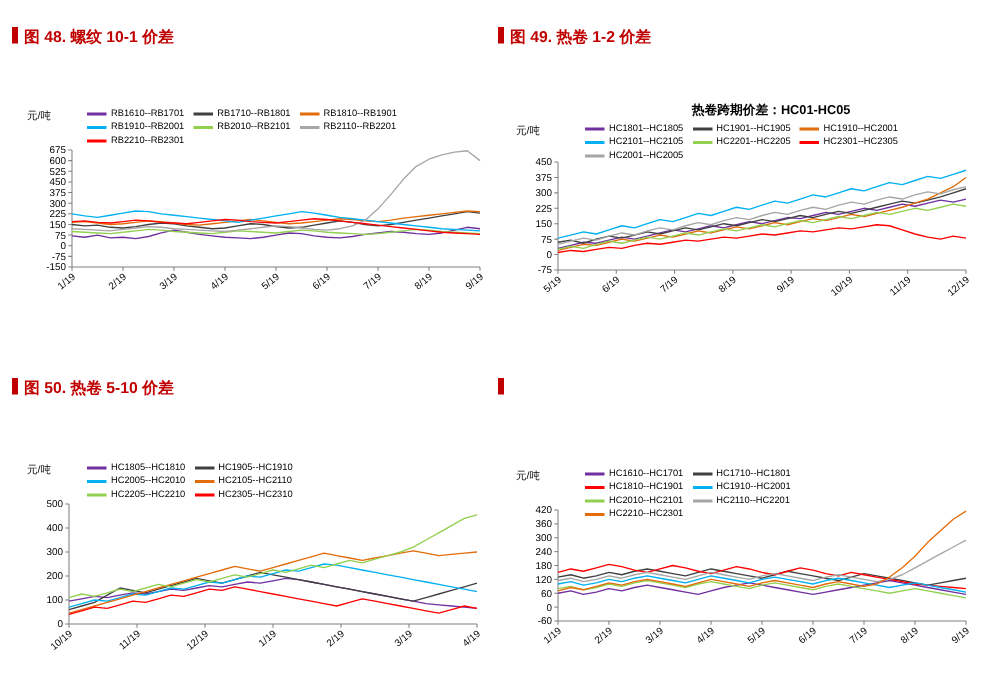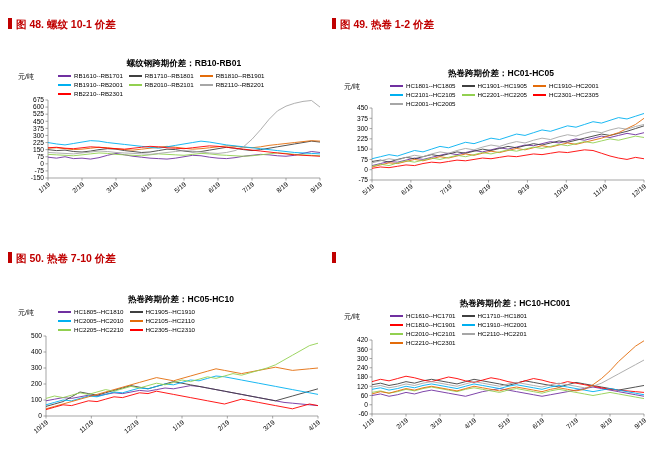--- a/index.html
+++ b/index.html
@@ -36,21 +36,20 @@
 </style>
 </head>
 <body>
 
 <div class="page">
 
   <div class="panel" style="left:8px;top:18px;width:318px;height:200px;">
     <div class="panel-title"><span class="tbar"></span><span>图 48. 螺纹 10-1 价差</span></div>
     <div class="chart-wrap" style="position:absolute;left:0;top:20px;width:318px;height:175px;">
       <div class="yunit" style="left:10px;top:34px;">元/吨</div>
-      <div class="chart-title" style="left:86px;top:20px;width:180px;">螺纹钢跨期价差：RB10-RB01</div>
       <div class="legend" style="left:50px;top:33px;width:260px;">
         <div class="legend-row">
           <div class="legend-item">
               <span class="legend-swatch" style="background:#7030a0"></span>
               <span class="legend-label">RB1610--RB1701</span>
             </div>
           <div class="legend-item">
               <span class="legend-swatch" style="background:#404040"></span>
               <span class="legend-label">RB1710--RB1801</span>
             </div>
@@ -151,21 +150,21 @@
           <path d="M40.00 114.47 L48.50 114.95 L57.00 115.42 L65.50 115.89 L74.00 114.95 L82.50 114.00 L91.00 113.05 L99.50 113.53 L108.00 114.47 L116.50 114.95 L125.00 115.42 L133.50 115.89 L142.00 116.36 L150.50 115.42 L159.00 114.47 L167.50 113.53 L176.00 112.58 L184.50 113.05 L193.00 114.00 L201.50 114.95 L210.00 115.42 L218.50 114.47 L227.00 112.58 L235.50 108.80 L244.00 101.24 L252.50 91.78 L261.00 81.38 L269.50 72.87 L278.00 68.15 L286.50 65.31 L295.00 63.42 L303.50 62.47 L312.00 69.09 " fill="none" stroke="#a6a6a6" stroke-width="0.9" stroke-linejoin="round"></path>
           <path d="M40.00 109.75 L48.50 109.27 L57.00 110.22 L65.50 110.69 L74.00 109.75 L82.50 108.80 L91.00 109.27 L99.50 110.22 L108.00 110.69 L116.50 111.16 L125.00 110.22 L133.50 109.27 L142.00 108.33 L150.50 108.80 L159.00 109.75 L167.50 110.22 L176.00 110.69 L184.50 109.75 L193.00 108.80 L201.50 107.85 L210.00 108.33 L218.50 109.27 L227.00 110.22 L235.50 111.16 L244.00 112.11 L252.50 113.05 L261.00 114.00 L269.50 114.95 L278.00 115.89 L286.50 116.84 L295.00 117.31 L303.50 117.78 L312.00 118.25 " fill="none" stroke="#ff0000" stroke-width="0.9" stroke-linejoin="round"></path>
         </svg>
     </div>
   </div>
 
   <div class="panel" style="left:332px;top:18px;width:318px;height:200px;">
     <div class="panel-title"><span class="tbar"></span><span>图 49. 热卷 1-2 价差</span></div>
     <div class="chart-wrap" style="position:absolute;left:0;top:20px;width:318px;height:175px;">
       <div class="yunit" style="left:12px;top:44px;">元/吨</div>
-      <div class="chart-title" style="left:79px;top:30px;width:180px;">热卷跨期价差：HC01-HC05</div>
+      <div class="chart-title" style="left:92px;top:30px;width:180px;">热卷跨期价差：HC01-HC05</div>
       <div class="legend" style="left:58px;top:43px;width:258px;">
         <div class="legend-row">
           <div class="legend-item">
               <span class="legend-swatch" style="background:#7030a0"></span>
               <span class="legend-label">HC1801--HC1805</span>
             </div>
           <div class="legend-item">
               <span class="legend-swatch" style="background:#404040"></span>
               <span class="legend-label">HC1901--HC1905</span>
             </div>
@@ -251,24 +250,23 @@
           <path d="M40.00 128.97 L48.50 126.91 L57.00 124.86 L65.50 125.54 L74.00 123.49 L82.50 121.43 L91.00 122.80 L99.50 120.74 L108.00 118.69 L116.50 120.06 L125.00 118.00 L133.50 115.94 L142.00 117.31 L150.50 115.26 L159.00 113.20 L167.50 114.57 L176.00 112.51 L184.50 110.46 L193.00 111.83 L201.50 109.77 L210.00 107.71 L218.50 109.09 L227.00 107.03 L235.50 104.97 L244.00 106.34 L252.50 104.29 L261.00 102.23 L269.50 100.17 L278.00 97.43 L286.50 94.69 L295.00 90.57 L303.50 86.46 L312.00 80.29 " fill="none" stroke="#e36c0a" stroke-width="0.9" stroke-linejoin="round"></path>
           <path d="M40.00 120.74 L48.50 118.69 L57.00 116.63 L65.50 118.00 L74.00 115.26 L82.50 112.51 L91.00 113.89 L99.50 111.14 L108.00 108.40 L116.50 109.77 L125.00 107.03 L133.50 104.29 L142.00 105.66 L150.50 102.91 L159.00 100.17 L167.50 101.54 L176.00 98.80 L184.50 96.06 L193.00 97.43 L201.50 94.69 L210.00 91.94 L218.50 93.31 L227.00 90.57 L235.50 87.83 L244.00 89.20 L252.50 86.46 L261.00 83.71 L269.50 85.09 L278.00 82.34 L286.50 79.60 L295.00 80.97 L303.50 78.23 L312.00 75.49 " fill="none" stroke="#00b0f0" stroke-width="0.9" stroke-linejoin="round"></path>
           <path d="M40.00 128.29 L48.50 126.23 L57.00 127.60 L65.50 124.86 L74.00 122.80 L82.50 124.17 L91.00 122.11 L99.50 120.06 L108.00 121.43 L116.50 119.37 L125.00 117.31 L133.50 118.69 L142.00 116.63 L150.50 114.57 L159.00 115.94 L167.50 113.89 L176.00 111.83 L184.50 113.20 L193.00 111.14 L201.50 109.09 L210.00 110.46 L218.50 108.40 L227.00 106.34 L235.50 107.71 L244.00 105.66 L252.50 103.60 L261.00 104.97 L269.50 102.91 L278.00 100.86 L286.50 102.23 L295.00 100.17 L303.50 98.11 L312.00 99.49 " fill="none" stroke="#92d050" stroke-width="0.9" stroke-linejoin="round"></path>
           <path d="M40.00 130.34 L48.50 128.97 L57.00 129.66 L65.50 128.29 L74.00 126.91 L82.50 127.60 L91.00 125.54 L99.50 124.17 L108.00 124.86 L116.50 123.49 L125.00 122.11 L133.50 122.80 L142.00 121.43 L150.50 120.06 L159.00 120.74 L167.50 119.37 L176.00 118.00 L184.50 118.69 L193.00 117.31 L201.50 115.94 L210.00 116.63 L218.50 115.26 L227.00 113.89 L235.50 114.57 L244.00 113.20 L252.50 111.83 L261.00 112.51 L269.50 115.26 L278.00 118.00 L286.50 120.06 L295.00 121.43 L303.50 119.37 L312.00 120.74 " fill="none" stroke="#ff0000" stroke-width="0.9" stroke-linejoin="round"></path>
           <path d="M40.00 124.86 L48.50 122.80 L57.00 120.74 L65.50 122.11 L74.00 119.37 L82.50 117.31 L91.00 118.69 L99.50 115.94 L108.00 113.89 L116.50 115.26 L125.00 112.51 L133.50 110.46 L142.00 111.83 L150.50 109.09 L159.00 107.03 L167.50 108.40 L176.00 105.66 L184.50 103.60 L193.00 104.97 L201.50 102.23 L210.00 100.17 L218.50 101.54 L227.00 98.80 L235.50 96.74 L244.00 98.11 L252.50 95.37 L261.00 93.31 L269.50 94.69 L278.00 91.94 L286.50 89.89 L295.00 91.26 L303.50 88.51 L312.00 86.46 " fill="none" stroke="#a6a6a6" stroke-width="0.9" stroke-linejoin="round"></path>
         </svg>
     </div>
   </div>
 
   <div class="panel" style="left:8px;top:252px;width:318px;height:200px;">
-    <div class="panel-title"><span class="tbar"></span><span>图 50. 热卷 7-10 价差</span></div>
+    <div class="panel-title"><span class="tbar"></span><span>图 50. 热卷 5-10 价差</span></div>
     <div class="chart-wrap" style="position:absolute;left:0;top:22px;width:318px;height:178px;">
       <div class="yunit" style="left:10px;top:34px;">元/吨</div>
-      <div class="chart-title" style="left:78px;top:20px;width:190px;">热卷跨期价差：HC05-HC10</div>
       <div class="legend" style="left:50px;top:33px;width:250px;">
         <div class="legend-row">
           <div class="legend-item">
               <span class="legend-swatch" style="background:#7030a0"></span>
               <span class="legend-label">HC1805--HC1810</span>
             </div>
           <div class="legend-item">
               <span class="legend-swatch" style="background:#404040"></span>
               <span class="legend-label">HC1905--HC1910</span>
             </div>
@@ -344,21 +342,20 @@
           <path d="M38.00 124.40 L46.50 122.00 L55.00 123.60 L63.50 121.20 L72.00 118.80 L80.50 120.40 L89.00 118.00 L97.50 115.60 L106.00 117.20 L114.50 114.80 L123.00 112.40 L131.50 114.00 L140.00 111.60 L148.50 109.20 L157.00 110.80 L165.50 108.40 L174.00 106.00 L182.50 107.60 L191.00 105.20 L199.50 102.80 L208.00 104.40 L216.50 102.00 L225.00 99.60 L233.50 101.20 L242.00 98.80 L250.50 96.40 L259.00 94.00 L267.50 90.80 L276.00 86.00 L284.50 81.20 L293.00 76.40 L301.50 71.60 L310.00 69.20 " fill="none" stroke="#92d050" stroke-width="0.9" stroke-linejoin="round"></path>
           <path d="M38.00 135.60 L46.50 133.20 L55.00 130.80 L63.50 131.60 L72.00 129.20 L80.50 126.80 L89.00 127.60 L97.50 125.20 L106.00 122.80 L114.50 123.60 L123.00 121.20 L131.50 118.80 L140.00 119.60 L148.50 117.20 L157.00 118.80 L165.50 120.40 L174.00 122.00 L182.50 123.60 L191.00 125.20 L199.50 126.80 L208.00 128.40 L216.50 130.00 L225.00 127.60 L233.50 125.20 L242.00 126.80 L250.50 128.40 L259.00 130.00 L267.50 131.60 L276.00 133.20 L284.50 134.80 L293.00 132.40 L301.50 130.00 L310.00 131.60 " fill="none" stroke="#ff0000" stroke-width="0.9" stroke-linejoin="round"></path>
         </svg>
     </div>
   </div>
 
   <div class="panel" style="left:332px;top:252px;width:318px;height:200px;">
     <div class="panel-title"><span class="tbar"></span></div>
     <div class="chart-wrap" style="position:absolute;left:0;top:22px;width:318px;height:178px;">
       <div class="yunit" style="left:12px;top:38px;">元/吨</div>
-      <div class="chart-title" style="left:88px;top:24px;width:190px;">热卷跨期价差：HC10-HC001</div>
       <div class="legend" style="left:58px;top:37px;width:256px;">
         <div class="legend-row">
           <div class="legend-item">
               <span class="legend-swatch" style="background:#7030a0"></span>
               <span class="legend-label">HC1610--HC1701</span>
             </div>
           <div class="legend-item">
               <span class="legend-swatch" style="background:#404040"></span>
               <span class="legend-label">HC1710--HC1801</span>
             </div>

